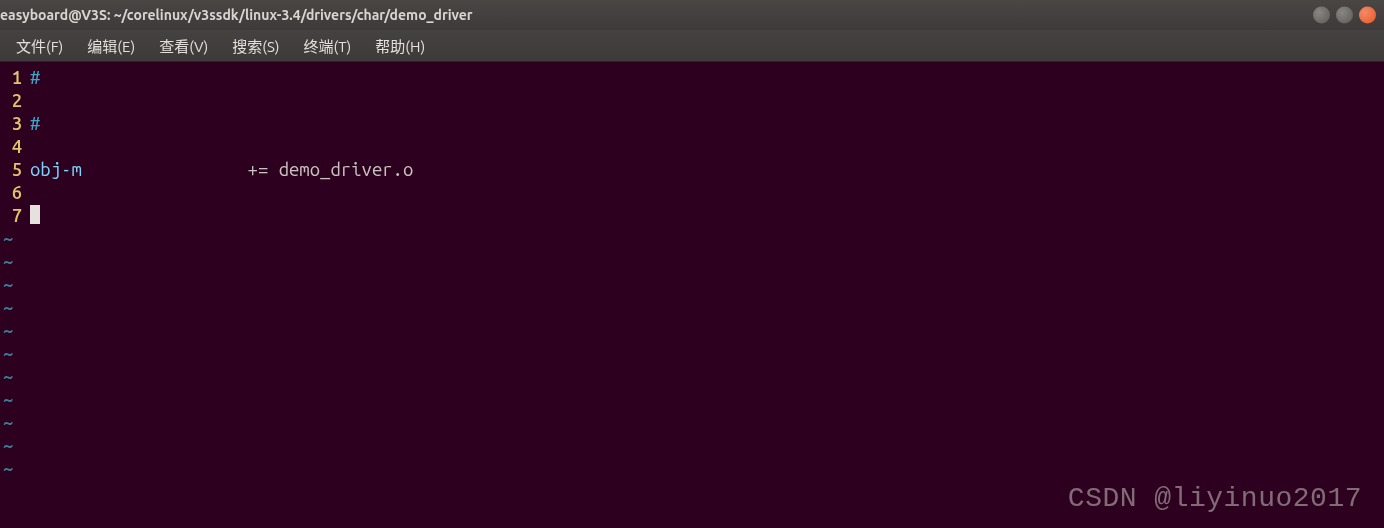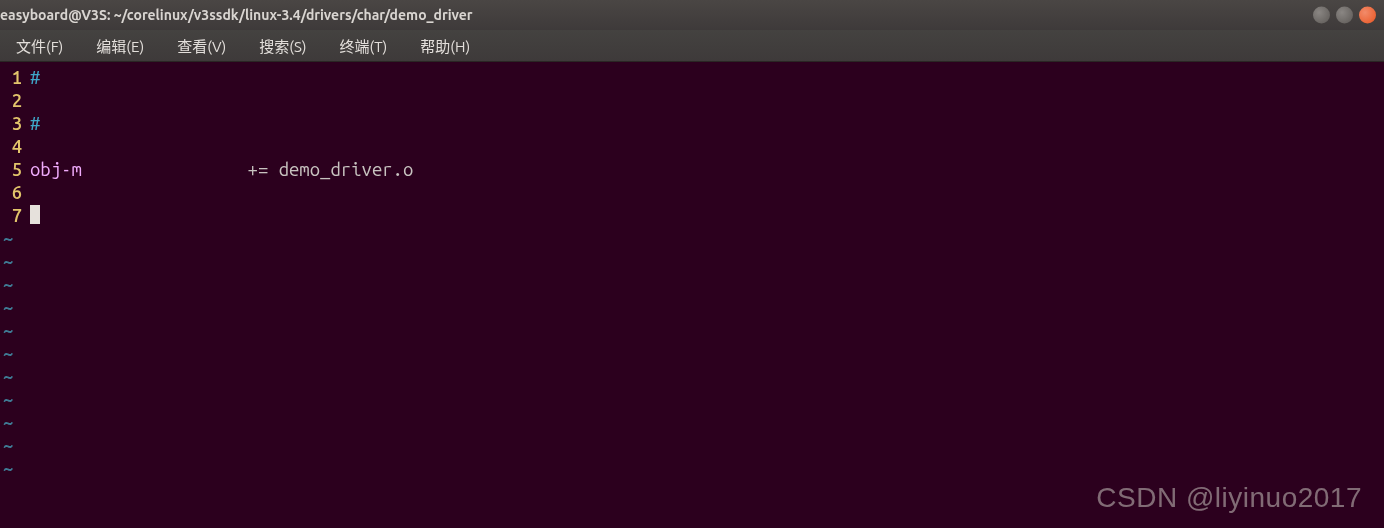--- a/index.html
+++ b/index.html
@@ -56,21 +56,21 @@
     }
     .menubar {
       background: #3e3a3a;
       background: linear-gradient(to bottom, #444240, #3e3a3a);
       height: 32px;
       display: flex;
       align-items: center;
       padding: 0 6px;
       color: #e3dfdb;
       font-size: 15px;
-      gap: 13px;
+      gap: 4px;
       border-bottom: 1px solid #2a2624;
     }
     .menuitem {
       padding: 3px 10px;
       cursor: pointer;
     }
     .editor {
       background: #2c001e;
       color: #eee;
       font-family: "Ubuntu Mono", "Consolas", monospace;
@@ -93,21 +93,21 @@
       flex-shrink: 0;
       font-weight: 500;
     }
     .content {
       white-space: pre;
     }
     .comment {
       color: #3fa6c9;
     }
     .keyword {
-      color: #f0abfc;
+      color: #7dd3fc;
     }
     .plain {
       color: #c8c3c0;
       margin-top: 20px;
     }
     .tilde {
       color: #3f7b95;
       padding-left: 3px;
       height: 23px;
       line-height: 23px;
@@ -121,21 +121,21 @@
       vertical-align: text-bottom;
       position: relative;
       top: -1px;
     }
     .watermark {
       position: absolute;
       right: 22px;
       bottom: 14px;
       color: rgba(200, 195, 190, 0.55);
       font-size: 28px;
-      font-family: Liberation Sans, sans-serif;
+      font-family: Liberation Mono, monospace;
       letter-spacing: 0.5px;
     }
   </style>
 </head>
 <body>
 
 <div class="titlebar">
   <span class="titlebar-title">easyboard@V3S: ~/corelinux/v3ssdk/linux-3.4/drivers/char/demo_driver</span>
   <div class="window-controls">
     <span class="ctrl ctrl-min"></span>

